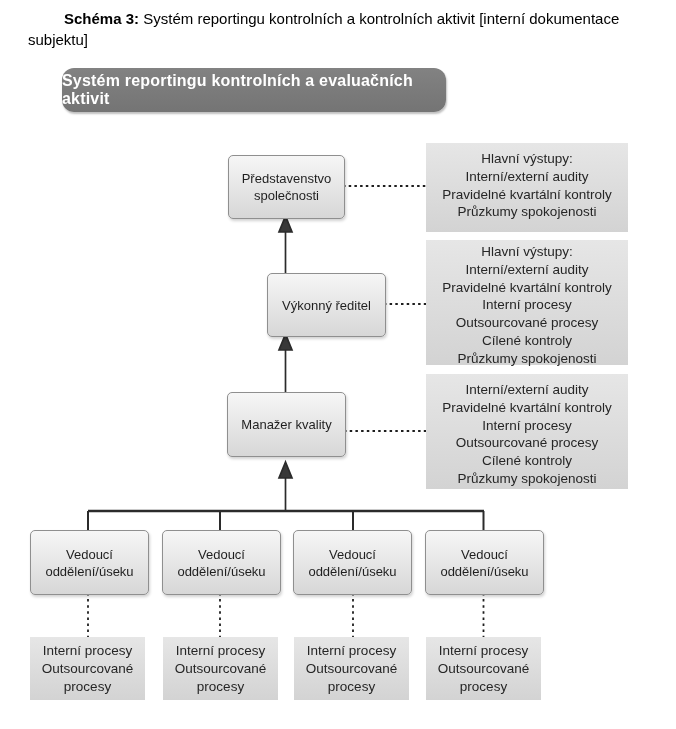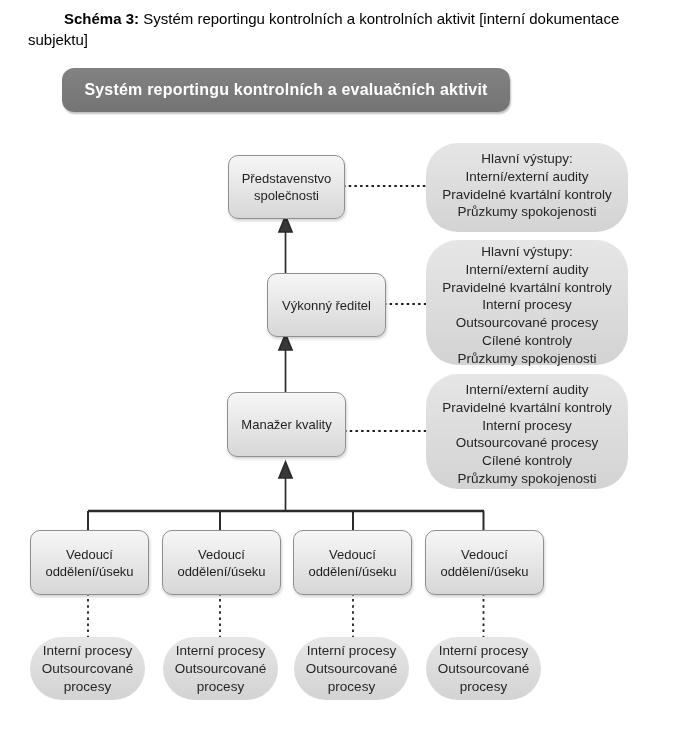--- a/index.html
+++ b/index.html
@@ -2,35 +2,35 @@
 <html lang="cs"><head>
 <meta charset="utf-8">
 <style>
   html,body{margin:0;padding:0;background:#ffffff;}
   body{font-family:"Liberation Sans","DejaVu Sans",sans-serif;color:#1a1a1a;}
   .canvas{position:relative;width:676px;height:729px;background:#ffffff;overflow:hidden;}
 
   .doc-title{position:absolute;left:28px;top:8px;width:628px;font-size:15px;line-height:21px;color:#000;}
   .doc-title b{font-weight:bold;margin-left:36px;}
 
-  .banner{position:absolute;left:62px;top:68px;width:448px;height:44px;border-radius:12px;
+  .banner{position:absolute;left:62px;top:68px;width:384px;height:44px;border-radius:12px;
           background:linear-gradient(#828282,#747474);
           box-shadow:1px 2px 2px rgba(0,0,0,0.25);
           display:flex;align-items:center;justify-content:center;
           color:#ffffff;font-weight:bold;font-size:16px;letter-spacing:.2px;}
 
-  .node{position:absolute;border:1px solid #8f8f8f;border-radius:10px;
+  .node{position:absolute;border:1px solid #8f8f8f;border-radius:5px;
         background:linear-gradient(#f6f6f6,#d7d7d7);
         box-shadow:1px 2px 3px rgba(0,0,0,0.18);
         display:flex;align-items:center;justify-content:center;text-align:center;
         font-size:13px;line-height:17px;white-space:pre-line;color:#1f1f1f;}
 
   .panel{position:absolute;background:linear-gradient(#e6e6e6,#d3d3d3);
          text-align:center;font-size:13.5px;line-height:17.8px;white-space:pre-line;
-         color:#262626;box-sizing:border-box;padding:7px 4px 0 4px;border-radius:32px;}
+         color:#262626;box-sizing:border-box;padding:7px 4px 0 4px;}
   .panel.middle{padding-top:3px;}
   .panel.process{display:flex;align-items:center;justify-content:center;padding:0 4px;line-height:18px;}
 
   svg.wires{position:absolute;left:0;top:0;width:676px;height:729px;pointer-events:none;}
 </style>
 </head>
 <body>
 
 <div class="canvas">
 

